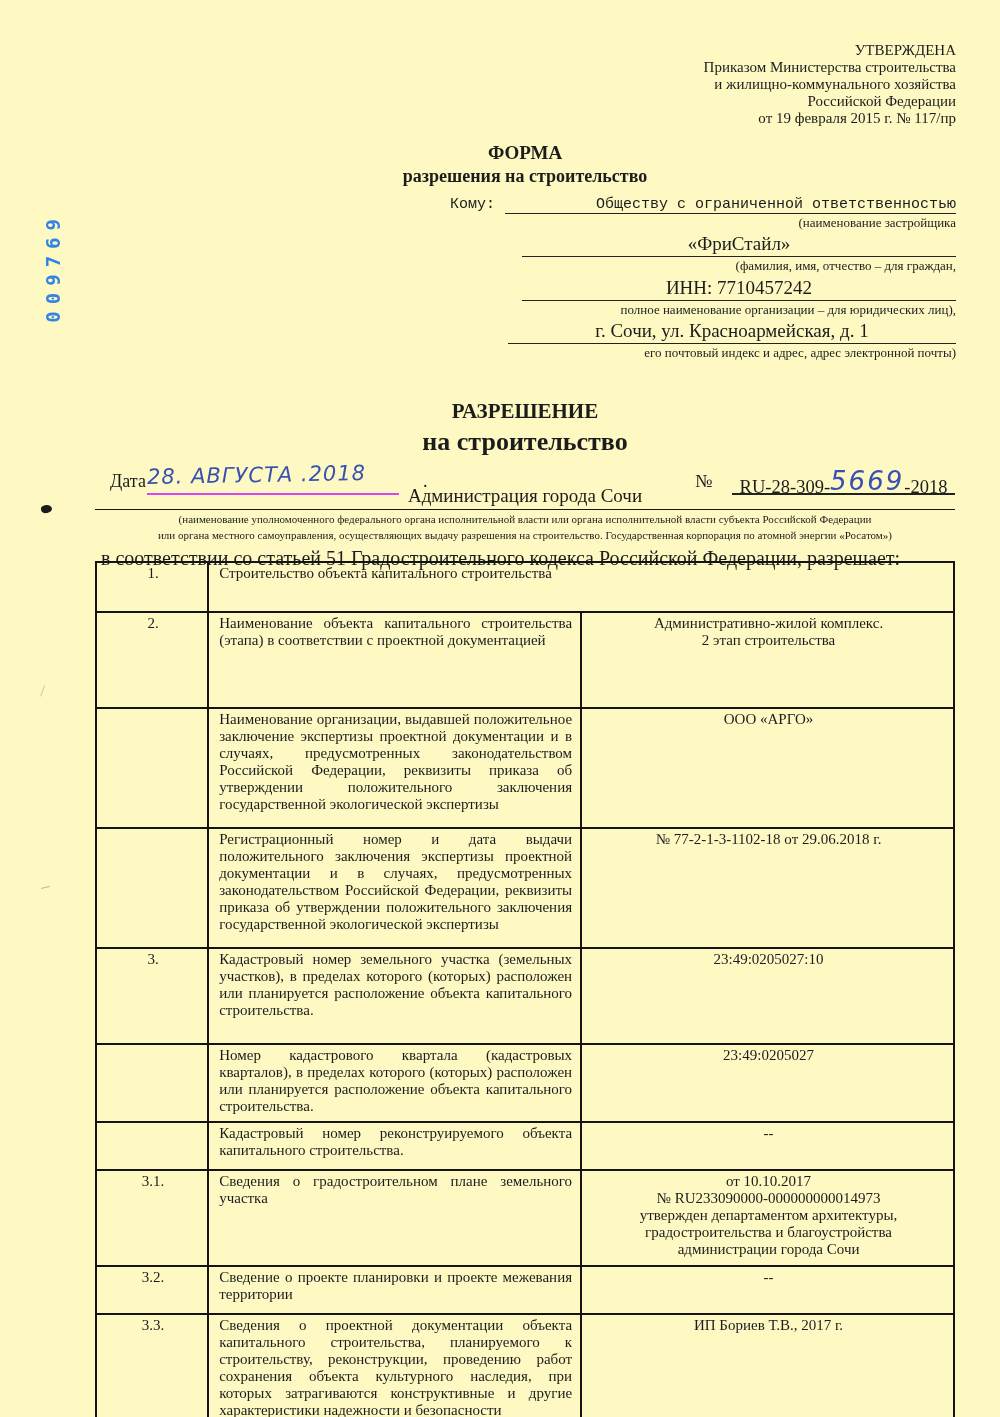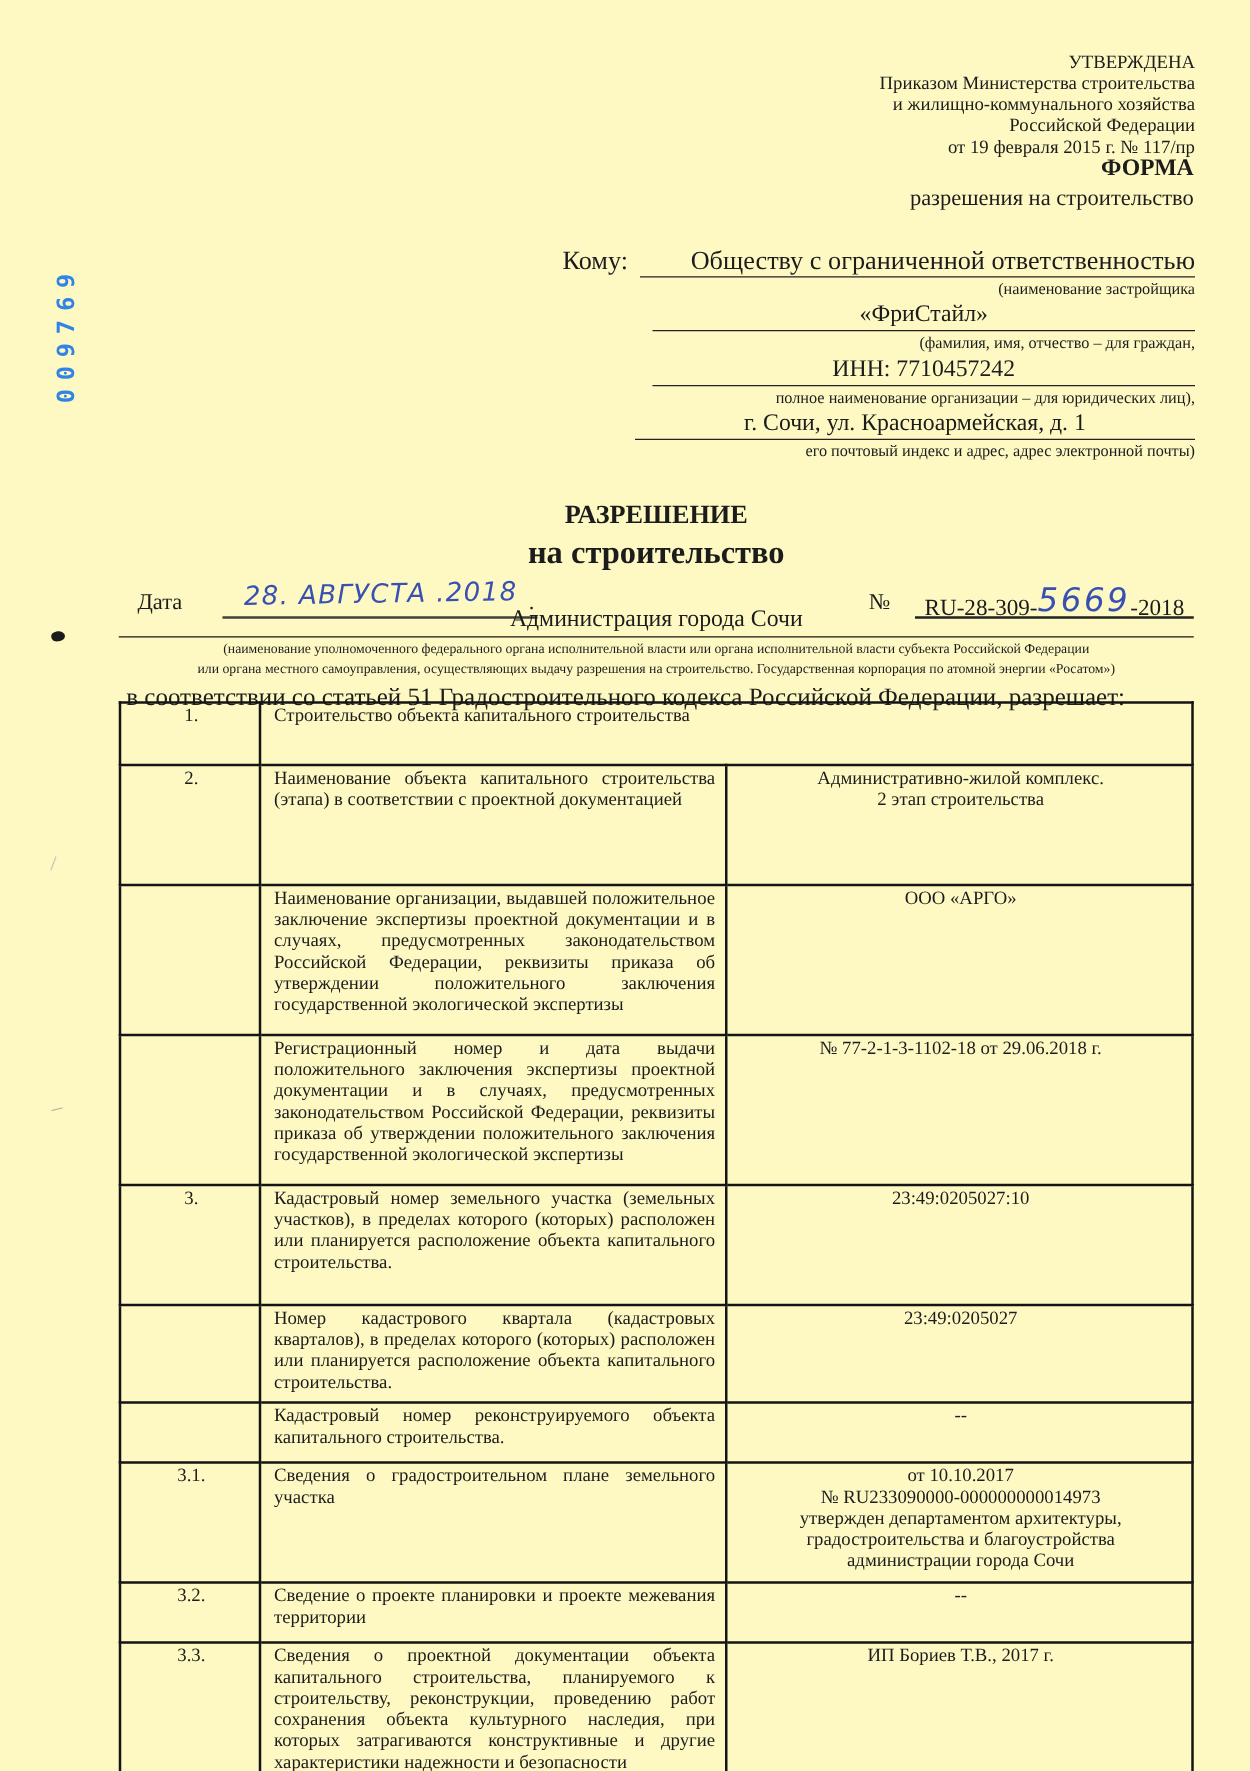--- a/index.html
+++ b/index.html
@@ -6,54 +6,54 @@
   .page{
     position:relative; width:1000px; height:1417px;
     background:#fef9c3; color:#1c1c1c;
     font-family:"Liberation Serif", serif;
     overflow:hidden;
   }
   
   .approval{position:absolute; top:42px; right:44px; text-align:right;
     font-size:15px; line-height:1.13;}
   
-  .form-title{position:absolute; top:124px; left:95px; width:860px; text-align:right;}
+  .form-title{position:absolute; top:142px; left:95px; width:860px; text-align:center;}
   .form-title .t1{font-weight:bold; font-size:19px;}
-  .form-title .t2{font-weight:normal; font-size:18px; margin-top:2px;}
+  .form-title .t2{font-weight:bold; font-size:18px; margin-top:2px;}
   
   .stamp{position:absolute; left:42px; top:212px;
     writing-mode:vertical-rl; transform:rotate(180deg);
     font-family:"DejaVu Sans Mono", monospace; font-weight:bold;
     font-size:19px; letter-spacing:7px; color:#2079e8; opacity:.92;}
   
   .dot-artifact{position:absolute; left:41px; top:505px; width:11px; height:8px;
     background:#1b1b1b; border-radius:50% 60% 55% 50%; transform:rotate(-8deg);}
   .speck1{position:absolute; left:42px; top:686px; width:7px; height:12px;
     border-left:1.5px solid #9aa0a8; transform:rotate(20deg); opacity:.55;}
   .speck2{position:absolute; left:40px; top:878px; width:9px; height:9px;
     border-bottom:1.5px solid #8b909a; transform:rotate(-14deg); opacity:.6;}
   
   .addressee{position:absolute; left:450px; top:196px; width:506px;}
-  .addr-line1{display:flex; align-items:flex-end; font-size:21px;}
+  .addr-line1{display:flex; align-items:flex-end; font-size:15px;font-family:Liberation Mono, monospace;}
   .addr-line1 .lab{white-space:nowrap; margin-right:10px; padding-bottom:1px;}
   .uline{border-bottom:1.5px solid #222; text-align:right;}
   .addr-line1 .uline{flex:1;}
   .addr-val{font-size:19px; text-align:center; margin-left:72px; margin-top:2px;
     padding-bottom:1px;}
   .addr-val.wide{margin-left:58px;}
   .addr-cap{font-size:13px; text-align:right; line-height:1.25; margin-top:1px;}
   
   .permit-title{position:absolute; top:399px; left:95px; width:860px; text-align:center;}
   .permit-title .t1{font-weight:bold; font-size:21px;}
   .permit-title .t2{font-weight:bold; font-size:26px; margin-top:3px;}
   
   .daterow{position:absolute; top:445px; left:95px; width:860px; height:34px;margin-top:18px;}
   .daterow .dlabel{position:absolute; left:15px; top:8px; font-size:18px;}
-  .date-blank{position:absolute; left:83px; top:0; width:252px; height:30px;
-    border-bottom:2px solid #404040; text-align:center;}
+  .date-blank{position:absolute; left:52px; top:0; width:252px; height:30px;
+    border-bottom:2px solid #d946ef; text-align:left;}
   .ink{font-family:"DejaVu Sans", sans-serif; font-style:italic; color:#3850b2;}
   .date-blank .ink{font-size:21px; letter-spacing:1px; display:inline-block; transform:rotate(-1deg);}
   .daterow .after-dot{position:absolute; left:328px; top:8px; font-size:18px;}
   .daterow .nlabel{position:absolute; left:600px; top:8px; font-size:18px;}
   .num-blank{position:absolute; left:637px; top:0; width:223px; height:30px;
     border-bottom:2px solid #222; text-align:center; white-space:nowrap;}
   .num-blank .pr,.num-blank .sf{font-size:18.5px; position:relative; top:6px;}
   .num-blank .ink{font-size:26px; letter-spacing:2px; position:relative; top:3px;}
   
   .authority{position:absolute; top:485px; left:95px; width:860px;}

